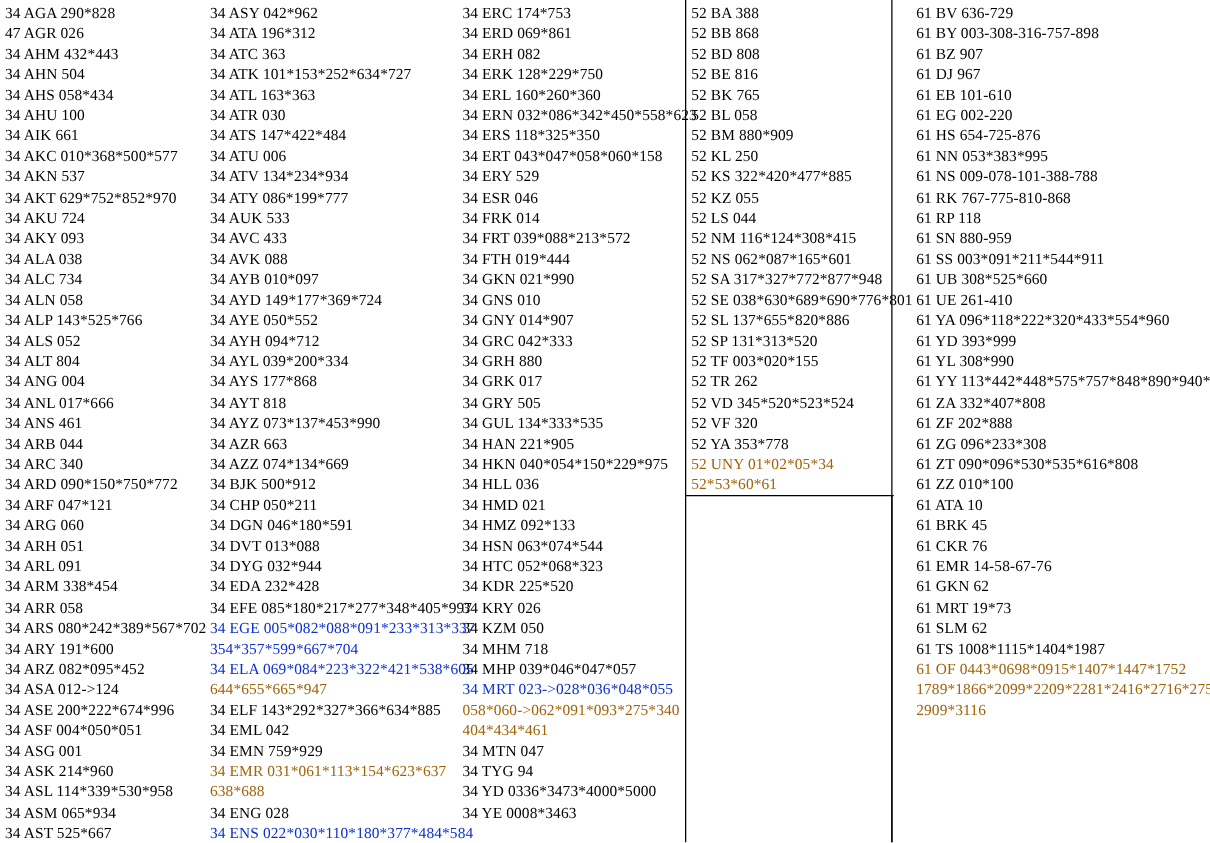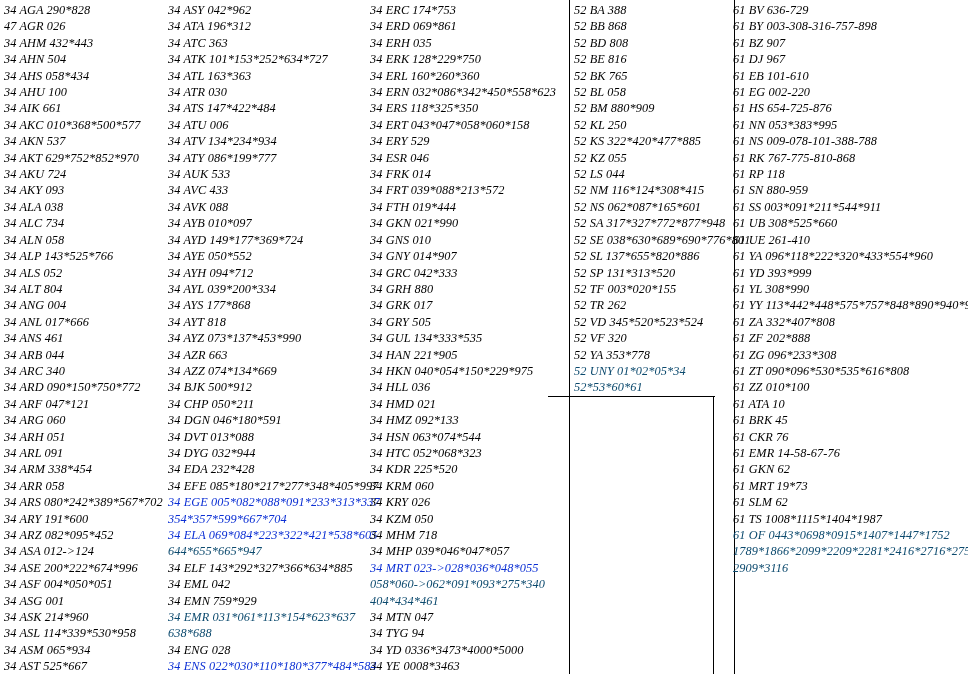--- a/index.html
+++ b/index.html
@@ -21,36 +21,35 @@
     height: 674px;
     box-sizing: border-box;
   }
   .col {
     position: absolute;
     top: 0;
     box-sizing: border-box;
   }
   .col-inner {
     padding: 2px 0 0 4px;
-    font-style: italic;
   }
   .entry {
     line-height: 16.4px;
     white-space: nowrap;
     letter-spacing: 0.1px;
   }
   .c-black  { color: #000000; }
-  .c-red    { color: #0c4a6e; }
+  .c-red    { color: #a16207; }
   .c-blue   { color: #0b2fd4; }
 
   
   #col-0 { left: 0px;   width: 164px; }
   #col-1 { left: 164px; width: 202px; }
   #col-2 { left: 366px; width: 182px; }
-  #col-3 { left: 569px; width: 166px; border-left: 1.5px solid #000; border-right: 1.5px solid #000; height: 674px; }
+  #col-3 { left: 548px; width: 166px; border-left: 1.5px solid #000; border-right: 1.5px solid #000; height: 674px; }
   #col-4 { left: 729px; width: 254px; }
 
   
   .box-rule {
     position: absolute;
     left: 548px;
     width: 167px;
     height: 0;
     border-top: 1.5px solid #000;
   }
@@ -157,21 +156,21 @@
       <div class="entry c-black">34 ENG 028</div>
       <div class="entry c-blue">34 ENS 022*030*110*180*377*484*584</div>
 
     </div>
   </div>
 
   <div class="col" id="col-2">
     <div class="col-inner">
       <div class="entry c-black">34 ERC 174*753</div>
       <div class="entry c-black">34 ERD 069*861</div>
-      <div class="entry c-black">34 ERH 035</div>
+      <div class="entry c-black">34 ERH 082</div>
       <div class="entry c-black">34 ERK 128*229*750</div>
       <div class="entry c-black">34 ERL 160*260*360</div>
       <div class="entry c-black">34 ERN 032*086*342*450*558*623</div>
       <div class="entry c-black">34 ERS 118*325*350</div>
       <div class="entry c-black">34 ERT 043*047*058*060*158</div>
       <div class="entry c-black">34 ERY 529</div>
       <div class="entry c-black">34 ESR 046</div>
       <div class="entry c-black">34 FRK 014</div>
       <div class="entry c-black">34 FRT 039*088*213*572</div>
       <div class="entry c-black">34 FTH 019*444</div>
@@ -184,21 +183,20 @@
       <div class="entry c-black">34 GRY 505</div>
       <div class="entry c-black">34 GUL 134*333*535</div>
       <div class="entry c-black">34 HAN 221*905</div>
       <div class="entry c-black">34 HKN 040*054*150*229*975</div>
       <div class="entry c-black">34 HLL 036</div>
       <div class="entry c-black">34 HMD 021</div>
       <div class="entry c-black">34 HMZ 092*133</div>
       <div class="entry c-black">34 HSN 063*074*544</div>
       <div class="entry c-black">34 HTC 052*068*323</div>
       <div class="entry c-black">34 KDR 225*520</div>
-      <div class="entry c-black">34 KRM 060</div>
       <div class="entry c-black">34 KRY 026</div>
       <div class="entry c-black">34 KZM 050</div>
       <div class="entry c-black">34 MHM 718</div>
       <div class="entry c-black">34 MHP 039*046*047*057</div>
       <div class="entry c-blue">34 MRT 023-&gt;028*036*048*055</div>
       <div class="entry c-red">058*060-&gt;062*091*093*275*340</div>
       <div class="entry c-red">404*434*461</div>
       <div class="entry c-black">34 MTN 047</div>
       <div class="entry c-black">34 TYG 94</div>
       <div class="entry c-black">34 YD 0336*3473*4000*5000</div>

